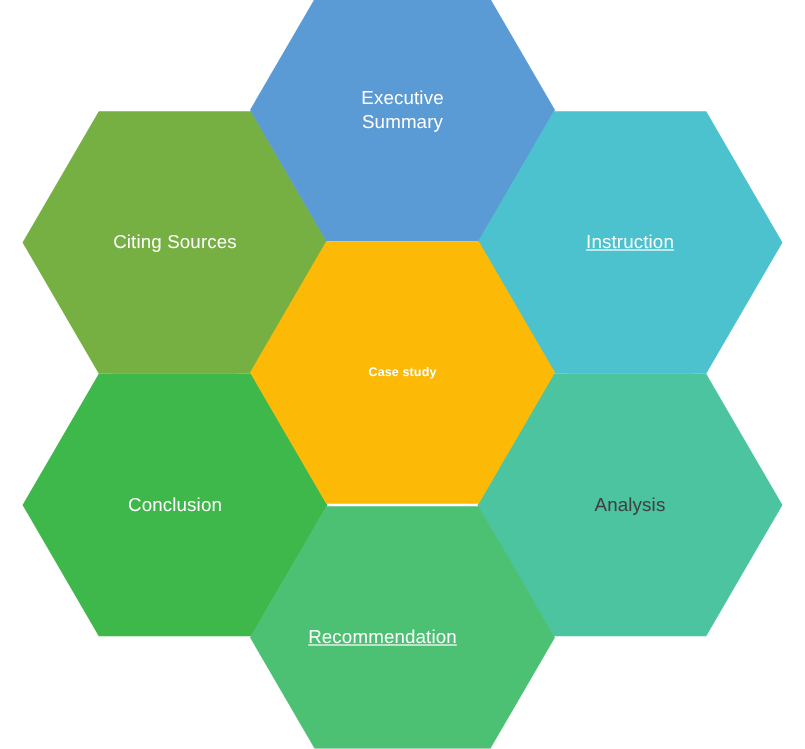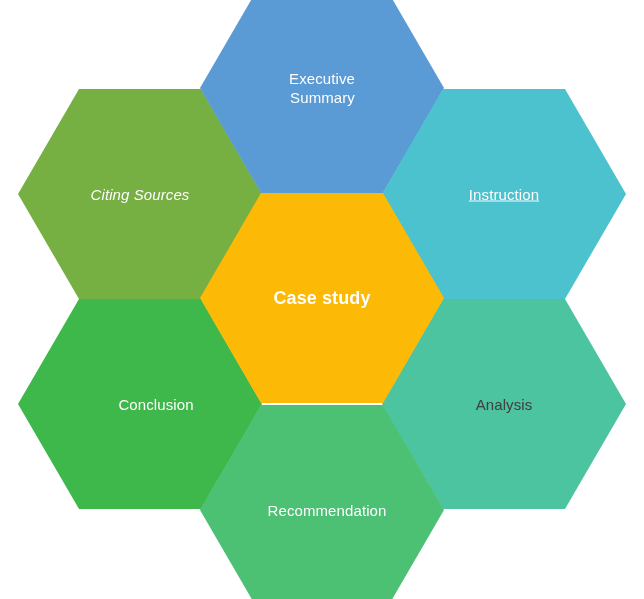--- a/index.html
+++ b/index.html
@@ -20,34 +20,34 @@
   #hex-svg {
     position: absolute;
     left: 0;
     top: 0;
     width: 644px;
     height: 599px;
     display: block;
   }
   .hex-label {
     position: absolute;
-    text-align: right;
+    text-align: center;
     color: #ffffff;
     font-family: "Liberation Sans", sans-serif;
     font-size: 15px;
     line-height: 19px;
     letter-spacing: 0.1px;
     white-space: pre-line;
     transform: translate(-50%, -50%);
     pointer-events: none;
     text-shadow: 0 0 1px rgba(0,0,0,0.06);
   }
   .hex-label.center-label {
     font-weight: bold;
-    font-size: 18px;
+    font-size: 10px;
   }
 </style>
 </head>
 <body style="background: rgb(255, 255, 255);">
 
 <div id="diagram-root">
 
   <svg id="hex-svg" viewBox="0 0 644 599" xmlns="http://www.w3.org/2000/svg">
 
     <g>
@@ -69,21 +69,21 @@
     </g>
   </svg>
 
   <div class="hex-label" style="left: 322px; top: 88px; color: rgb(255, 255, 255);">Executive
 Summary</div>
 
   <div class="hex-label" style="left: 504px; top: 194px; color: rgb(255, 255, 255); text-decoration: underline;">Instruction</div>
 
   <div class="hex-label" style="left: 504px; top: 404px; color: #404040;">Analysis</div>
 
-  <div class="hex-label" style="left: 327px; top: 510px; color: rgb(255, 255, 255);">Recommendation</div>
+  <div class="hex-label" style="left: 306px; top: 510px; color: rgb(255, 255, 255); text-decoration: underline;">Recommendation</div>
 
-  <div class="hex-label" style="left: 140px; top: 404px; color: rgb(255, 255, 255); margin-left: 16px;">Conclusion</div>
+  <div class="hex-label" style="left: 140px; top: 404px; color: rgb(255, 255, 255);">Conclusion</div>
 
-  <div class="hex-label" style="left: 140px; top: 194px; color: rgb(255, 255, 255); font-style: italic;">Citing Sources</div>
+  <div class="hex-label" style="left: 140px; top: 194px; color: rgb(255, 255, 255);">Citing Sources</div>
 
   <div class="hex-label center-label" style="left: 322px; top: 298px; color: rgb(255, 255, 255);">Case study</div>
 
 </div>
 
 </body></html>

